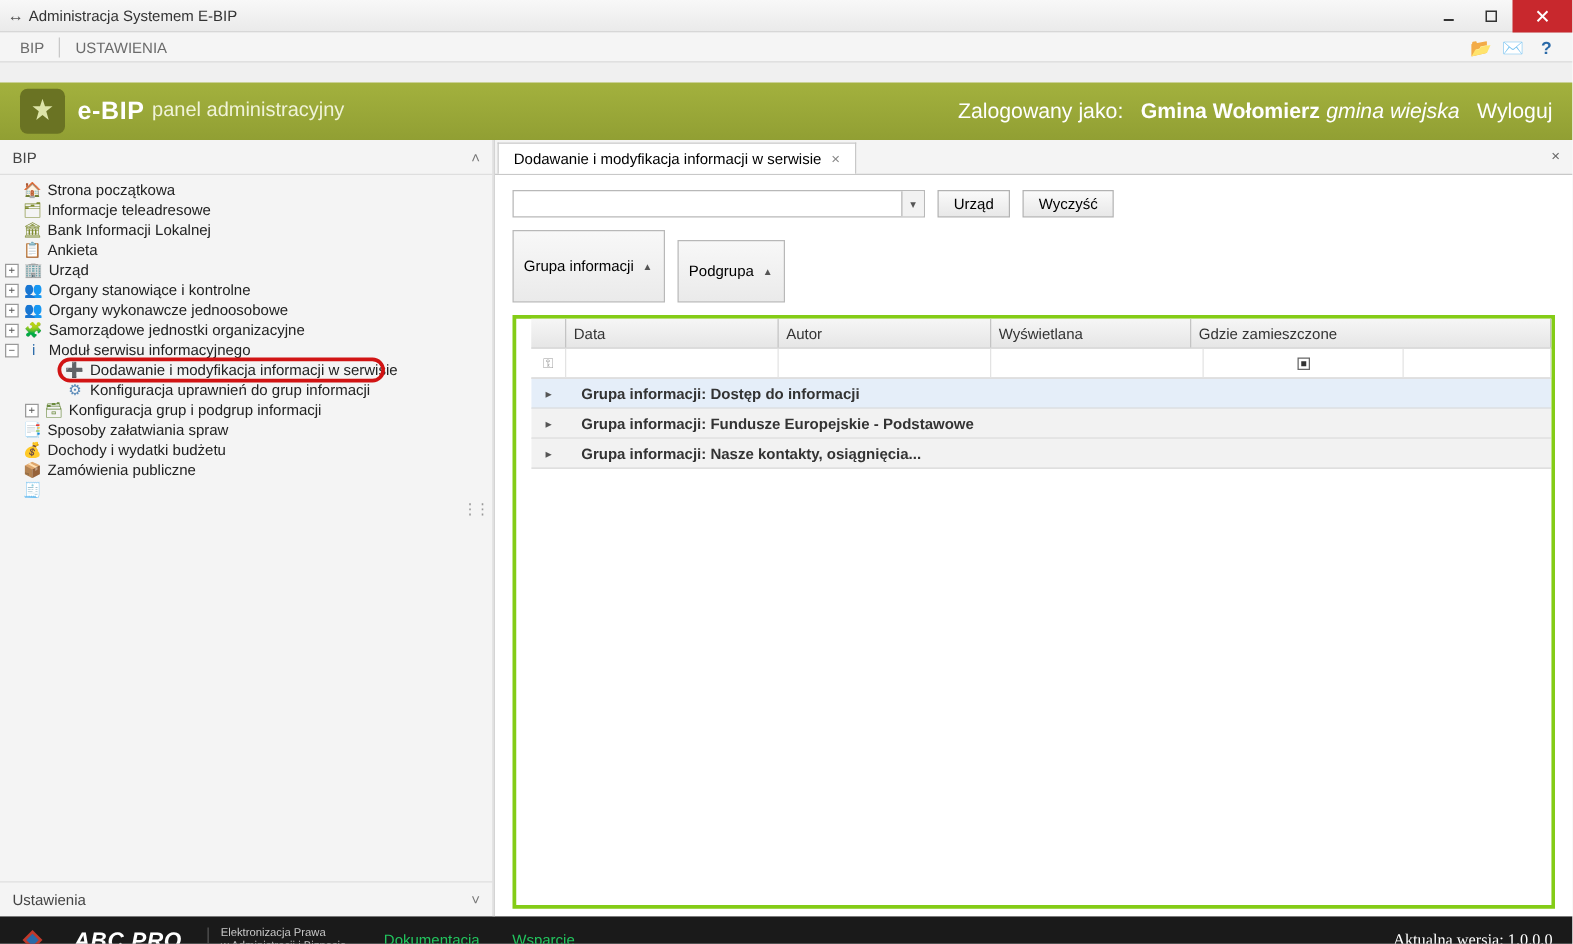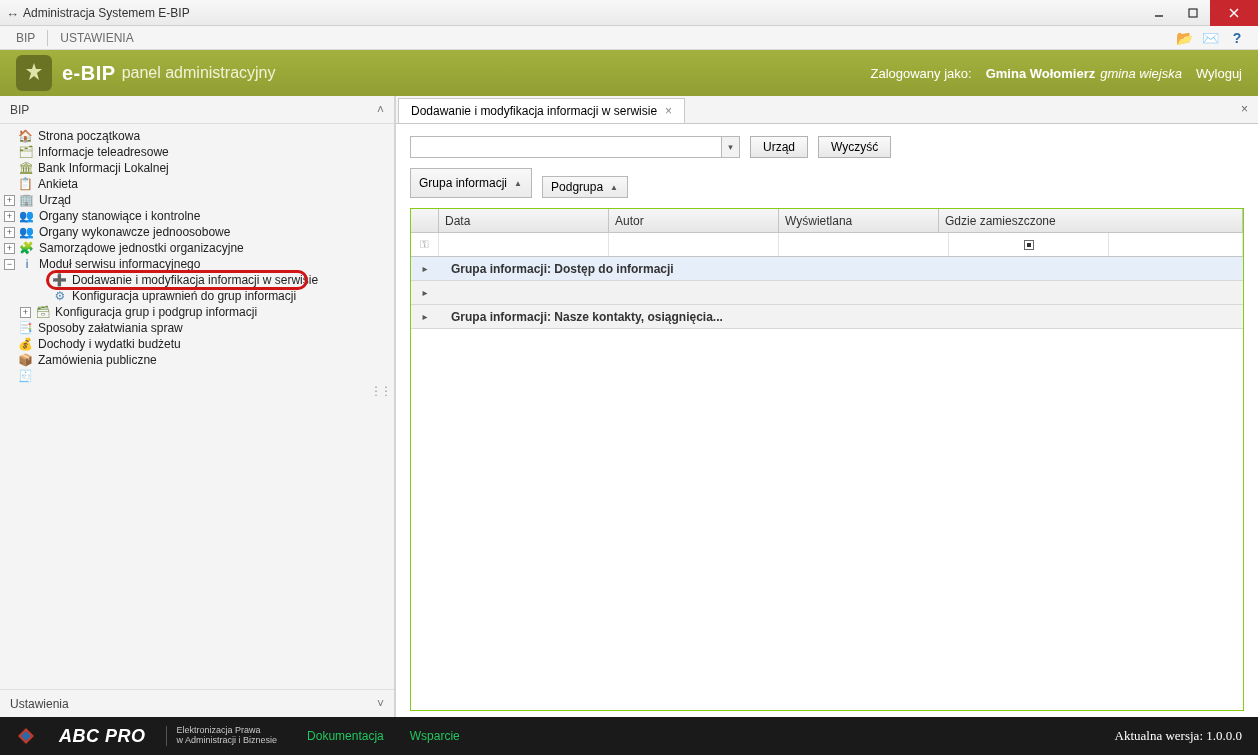--- a/index.html
+++ b/index.html
@@ -14,26 +14,26 @@
 .titlebar .wbtn svg { width: 10px; height: 10px; }
 
 
 .menubar { height: 24px; background: #f5f5f5; border-bottom: 1px solid #d9d9d9; display: flex; align-items: center; padding: 0 8px; gap: 0; }
 .menubar .mitem { padding: 4px 8px; color: #6b6b6b; font-size: 12px; }
 .menubar .msep { width: 1px; height: 16px; background: #c8c8c8; margin: 0 4px; }
 .menubar .spacer { flex: 1; }
 .menubar .micon { width: 18px; height: 18px; margin: 0 4px; display: flex; align-items: center; justify-content: center; font-size: 14px; }
 
 
-.appheader { height: 46px; background: linear-gradient(#a3b13e,#919f33); display: flex; align-items: center; color: #fff; padding: 4px 16px; }
+.appheader { height: 46px; background: linear-gradient(#a3b13e,#919f33); display: flex; align-items: center; color: #fff; padding: 4px 16px; margin-top: 16px; }
 .appheader .logo { width: 36px; height: 36px; background: #6a7323; border-radius: 6px; display: flex; align-items: center; justify-content: center; margin-right: 10px; }
 .appheader .logo svg { width: 24px; height: 24px; }
 .appheader .brand { font-size: 20px; font-weight: bold; letter-spacing: 0.5px; margin-right: 6px; }
 .appheader .sub { font-size: 16px; color: #f0f3d8; }
-.appheader .right { margin-left: auto; display: flex; align-items: center; gap: 14px; font-size: 13px; }
+.appheader .right { margin-left: auto; display: flex; align-items: center; gap: 14px; font-size: 17px; }
 .appheader .right .instbold { font-weight: bold; }
 .appheader .right .insttype { font-style: italic; }
 .appheader .right a { color: #fff; text-decoration: none; }
 
 
 .main { display: flex; height: calc(755px - 26px - 24px - 46px - 38px); }
 
 
 .sidebar { width: 395px; background: #f4f4f4; border-right: 1px solid #d4d4d4; display: flex; flex-direction: column; }
 .side-sec-header { height: 28px; display: flex; align-items: center; padding: 0 10px; color: #444; font-size: 12px; border-bottom: 1px solid #dedede; }
@@ -57,25 +57,25 @@
 .content .tab .x { color: #888; cursor: pointer; }
 .content .tabstrip .endx { margin-left: auto; padding: 6px 10px; color: #666; }
 .content-body { flex: 1; padding: 12px 14px 6px 14px; display: flex; flex-direction: column; gap: 10px; }
 
 .searchrow { display: flex; gap: 10px; align-items: center; }
 .searchrow .combo { width: 330px; height: 22px; border: 1px solid #b8b8b8; background: #fff; display: flex; align-items: center; }
 .searchrow .combo .dd { margin-left: auto; border-left: 1px solid #b8b8b8; width: 18px; height: 100%; display: flex; align-items: center; justify-content: center; color: #555; background: #f2f2f2; font-size: 9px; }
 .btn { height: 22px; padding: 0 12px; border: 1px solid #b2b2b2; background: linear-gradient(#fafafa,#e8e8e8); display: flex; align-items: center; font-size: 12px; cursor: pointer; }
 
 .groupby { display: flex; gap: 10px; }
-.groupchip { border: 1px solid #b8b8b8; background: linear-gradient(#f8f8f8,#eaeaea); padding: 3px 8px; display: flex; align-items: center; gap: 6px; font-size: 12px; }
+.groupchip { border: 1px solid #b8b8b8; background: linear-gradient(#f8f8f8,#eaeaea); padding: 17px 8px; display: flex; align-items: center; gap: 6px; font-size: 12px; }
 .groupchip .sort { width: 10px; height: 10px; display: flex; align-items: center; justify-content: center; font-size: 8px; color: #555; }
 .groupchip.sub { margin-top: 8px; }
 
-.grid { border: 1px solid #84cc16; flex: 1; display: flex; flex-direction: column; }
+.grid { border: 3px solid #84cc16; flex: 1; display: flex; flex-direction: column; padding-left: 12px; }
 .grid-head { display: flex; background: linear-gradient(#f6f6f6,#e6e6e6); border-bottom: 1px solid #c4c4c4; height: 24px; }
 .grid-head .gh { border-right: 1px solid #c4c4c4; padding: 4px 6px; color: #333; font-size: 12px; display: flex; align-items: center; }
 .grid-filter { display: flex; border-bottom: 1px solid #c4c4c4; height: 24px; background: #fff; }
 .grid-filter .gf { border-right: 1px solid #e3e3e3; display: flex; align-items: center; justify-content: flex-start; padding: 0 4px; }
 .grid-filter .gficon { width: 28px; display: flex; align-items: center; justify-content: center; color: #9a9a9a; font-size: 11px; border-right: 1px solid #e3e3e3; }
 .grid-filter .gfcheck { width: 10px; height: 10px; border: 1px solid #666; display: inline-block; position: relative; margin: 0 auto; }
 .grid-filter .gfcheck::after { content: ""; position: absolute; inset: 2px; background: #333; }
 .col-exp { width: 28px; }
 .col-data { width: 170px; }
 .col-tytul { width: 170px; }
@@ -287,20 +287,21 @@
             </div>
           <div class="gf col-gdzie"></div>
         </div>
         <div class="grid-rows" id="grid-rows">
             <div class="grow active">
               <span class="rexp">▸</span>
               <span class="rlabel">Grupa informacji: Dostęp do informacji</span>
             </div>
             <div class="grow">
               <span class="rexp">▸</span>
+              <span class="rlabel">Grupa informacji: Fundusze Europejskie - Podstawowe</span>
             </div>
             <div class="grow">
               <span class="rexp">▸</span>
               <span class="rlabel">Grupa informacji: Nasze kontakty, osiągnięcia...</span>
             </div>
           </div>
       </div>
     </div>
 
   </div>

